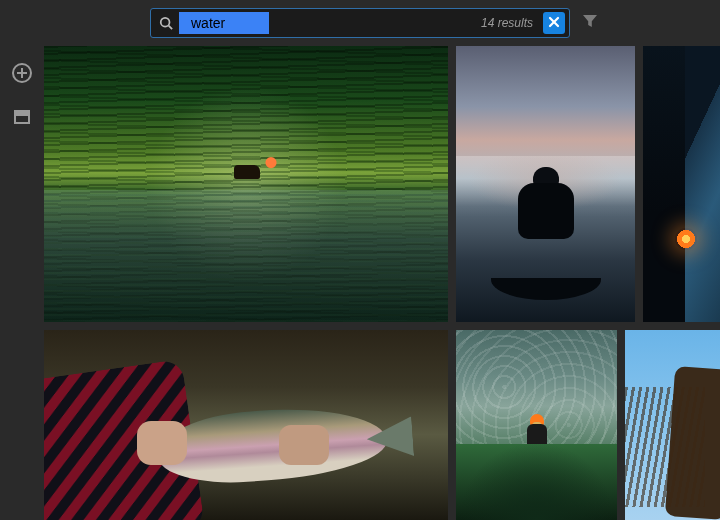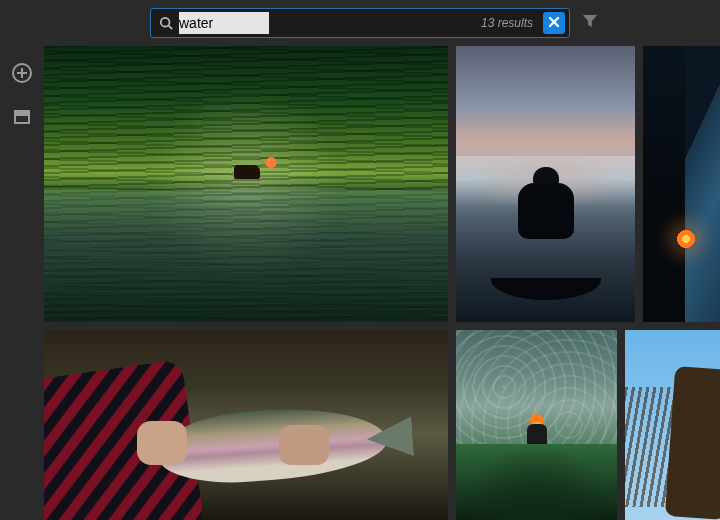--- a/index.html
+++ b/index.html
@@ -29,26 +29,26 @@
     gap: 6px;
   }
   .search-icon {
     flex: 0 0 auto;
     display: flex;
     align-items: center;
   }
   .search-input {
     flex: 1 1 auto;
     height: 22px;
-    background: #e5e5e5;
+    background: #3b82f6;
     border: none;
     outline: none;
     font-size: 14px;
     color: #000;
-    padding: 0 0 0 0;
+    padding: 0 0 0 12px;
     width: 100px;
     max-width: 90px;
   }
   .search-spacer { flex: 1; }
   .results-label {
     font-size: 12px;
     font-style: italic;
     color: #9a9a9a;
     white-space: nowrap;
     margin-right: 4px;
@@ -285,21 +285,21 @@
 <div class="topbar">
   <div class="search-wrap">
     <span class="search-icon">
       <svg width="14" height="14" viewBox="0 0 16 16" fill="none" stroke="#bbb" stroke-width="2">
         <circle cx="7" cy="7" r="5"></circle>
           <line x1="11" y1="11" x2="15" y2="15"></line>
       </svg>
     </span>
     <input class="search-input" type="text" value="water" style="">
     <span class="search-spacer"></span>
-    <span class="results-label">13 results</span>
+    <span class="results-label">14 results</span>
     <span class="clear-btn">
       <span>
         <svg width="12" height="12" viewBox="0 0 12 12" stroke="#fff" stroke-width="2.2" stroke-linecap="round">
           <line x1="2" y1="2" x2="10" y2="10"></line>
             <line x1="10" y1="2" x2="2" y2="10"></line>
         </svg>
       </span>
     </span>
   </div>
   <span class="filter-icon">

